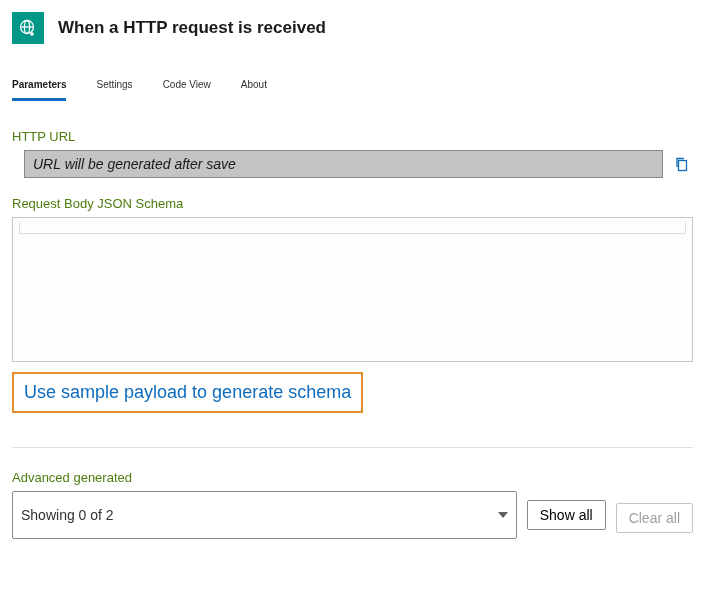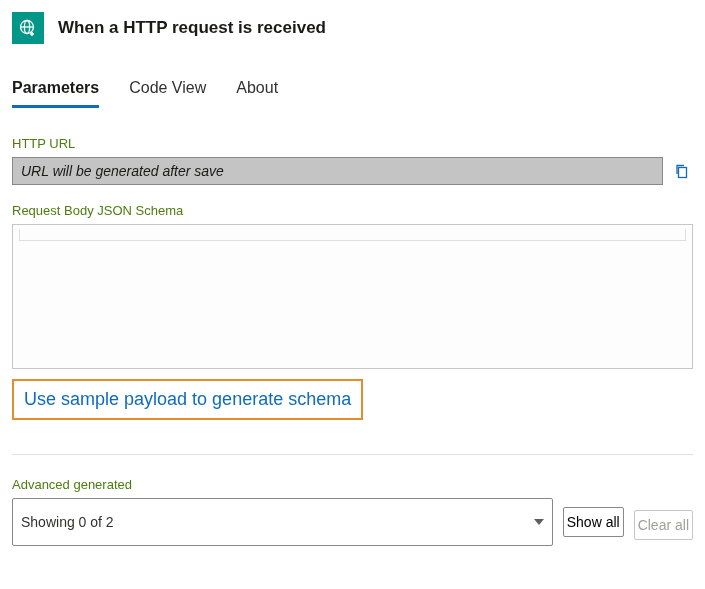--- a/index.html
+++ b/index.html
@@ -14,24 +14,24 @@
     }
     .header { display: flex; align-items: center; gap: 14px; margin-bottom: 35px; }
     .header-icon {
       width: 32px; height: 32px;
       background: #009688;
       display: flex; align-items: center; justify-content: center;
       flex-shrink: 0;
     }
     .header-title { font-size: 17px; font-weight: 600; color: #1b1a19; }
     .tabs { display: flex; gap: 30px; border-bottom: 0; margin-bottom: 28px; }
-    .tab { font-size: 16px; color: #323130; padding: 0 0 8px 0; cursor: pointer; font-weight: 400; text-align: right; }
+    .tab { font-size: 10px; color: #323130; padding: 0 0 8px 0; cursor: pointer; font-weight: 400; text-align: right; }
     .tab.active { font-weight: 600; border-bottom: 3px solid #0f6cbd; color: #1b1a19; }
     .field-label { font-size: 13px; color: #4d7c0f; margin-bottom: 6px; }
-    .url-row { display: flex; align-items: center; gap: 8px; margin-bottom: 18px; }
+    .url-row { display: flex; align-items: center; gap: 8px; margin-bottom: 18px; margin-left: 12px; }
     .url-box {
       flex: 1; background: #c4c4c4; border: 1px solid #8a8886;
       padding: 5px 8px; font-style: italic; font-size: 14px; color: #1b1a19;
     }
     .copy-btn { width: 22px; height: 22px; cursor: pointer; display: flex; align-items: center; justify-content: center; color: #0f6cbd; }
     .schema-area {
       width: 100%; height: 145px; border: 1px solid #c8c6c4;
       background: #fdfdfd; padding: 4px; position: relative;
     }
     .schema-inner { position:absolute; top:4px; left:6px; right:6px; height:12px; border:1px solid #e1dfdd; border-top:none; }
@@ -41,21 +41,21 @@
     }
     .sample-link { color: #0f6cbd; font-size: 18px; cursor: pointer; }
     .divider { border: none; border-top: 1px solid #e1dfdd; margin: 34px 0 22px 0; }
     .adv-row { display: flex; gap: 10px; align-items: center; }
     .adv-select {
       flex: 1; border: 1px solid #8a8886; border-radius: 2px;
       padding: 23px 8px; display: flex; align-items: center; justify-content: space-between;
       font-size: 14px; cursor: pointer; height: 30px;
     }
     .adv-btn {
-      border: 1px solid #8a8886; border-radius: 2px; padding: 4px 3px;
+      border: 1px solid #8a8886; border-radius: 2px; padding: 4px 12px;
       font-size: 14px; background: #fff; cursor: pointer; height: 30px;
     }
     .adv-btn.disabled { color: #a19f9d; border-color: #c8c6c4; cursor: default; margin-top: 6px; }
     .chevron { width: 0; height: 0; border-left: 5px solid transparent; border-right: 5px solid transparent; border-top: 6px solid #605e5c; }
   </style>
 </head>
 <body>
 
 
 
@@ -66,20 +66,21 @@
       <ellipse cx="9" cy="9" rx="2.6" ry="6.5" stroke="#fff" stroke-width="1.3"></ellipse>
       <line x1="2.5" y1="9" x2="15.5" y2="9" stroke="#fff" stroke-width="1.3"></line>
       <path d="M14 14 L14 18 M12 16 L16 16" stroke="#fff" stroke-width="1.5"></path>
     </svg>
   </div>
   <div class="header-title">When a HTTP request is received</div>
 </div>
 
 <div class="tabs">
   <div class="tab active">Parameters</div>
+  <div class="tab">Settings</div>
   <div class="tab">Code View</div>
   <div class="tab">About</div>
 </div>
 
 <div class="field-label">HTTP URL</div>
 <div class="url-row">
   <div class="url-box">URL will be generated after save</div>
   <div class="copy-btn">
     <svg width="16" height="16" viewBox="0 0 16 16" fill="none">
       <rect x="4.5" y="4.5" width="8" height="10" stroke="#0f6cbd" stroke-width="1.3"></rect>

